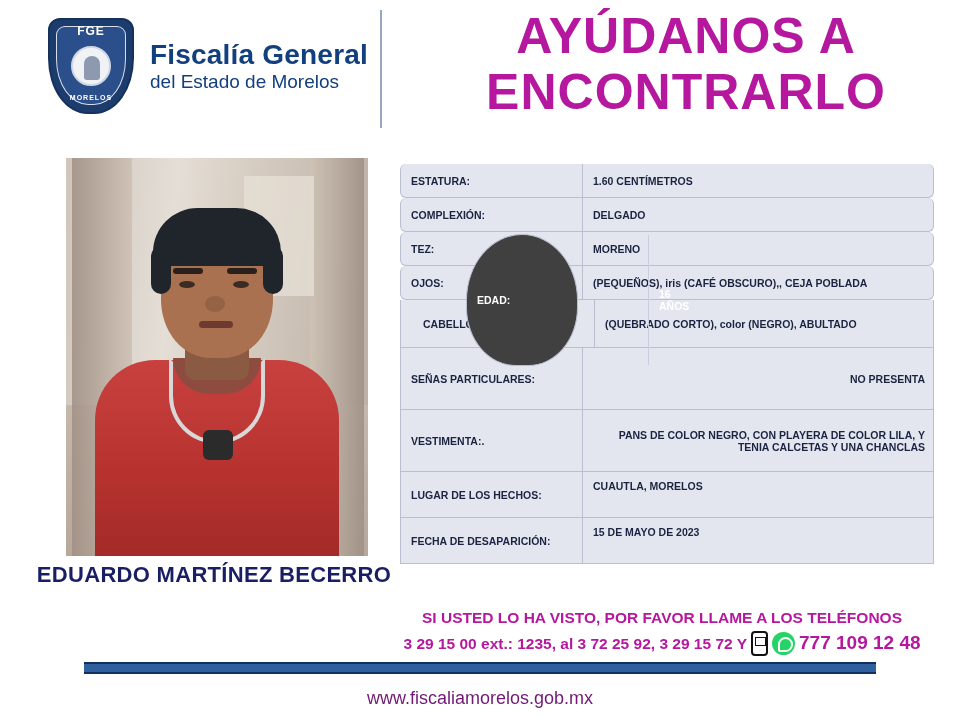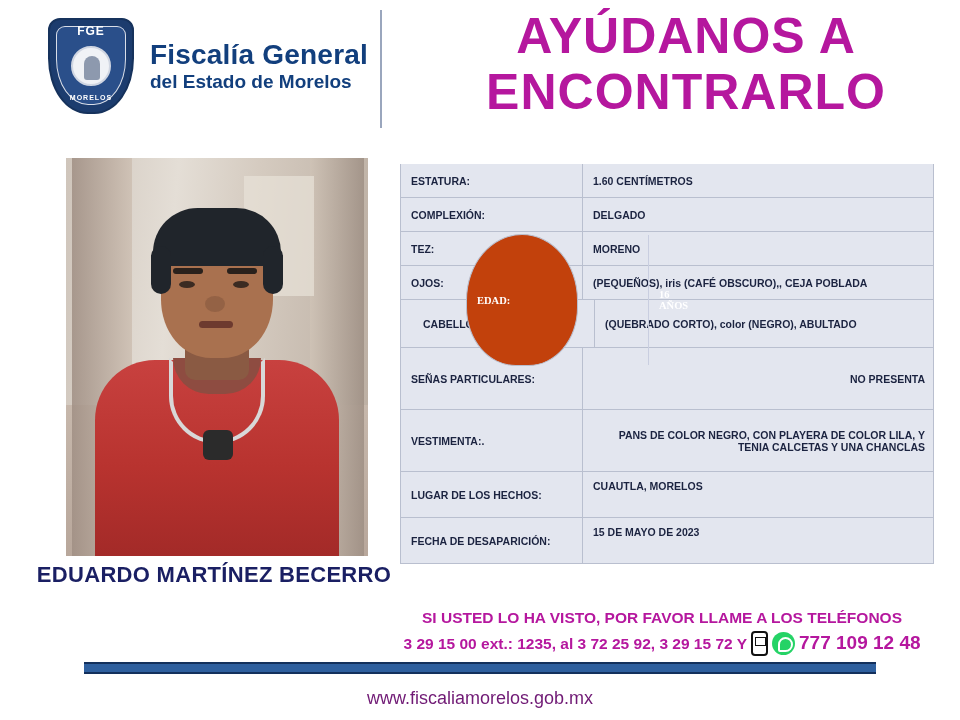--- a/index.html
+++ b/index.html
@@ -38,21 +38,21 @@
     line-height: 1.05;
   }
   .logo-text .l1 {
     font-size: 28px;
     font-weight: 700;
     letter-spacing: .2px;
     color: #123f7d;
   }
   .logo-text .l2 {
     font-size: 19px;
-    font-weight: 700;
+    font-weight: 400;
     color: #123f7d;
     margin-top: 2px;
   }
   .vline {
     position: absolute;
     left: 380px; top: 10px;
     width: 2px; height: 118px;
     background: #9aa6bd;
   }
   .headline {
@@ -229,23 +229,22 @@
     width: 534px;
   }
   .trow {
     display: flex;
     border: 1px solid #b9bfcf;
     border-top: none;
     background: #e3e6ef;
   }
   .trow:first-child { border-top: 1px solid #b9bfcf; }
   .trow.head {
-    background: #c2410c;
+    background: #404040;
     color: #ffffff;
-    font-family: Liberation Serif, serif;
   }
   .tlabel {
     width: 182px;
     flex: 0 0 182px;
     padding: 7px 8px 7px 10px;
     font-size: 10.5px;
     font-weight: 700;
     color: #1b2340;
     border-right: 1px solid #b9bfcf;
     display: flex;
@@ -257,21 +256,21 @@
     padding: 7px 8px 7px 10px;
     font-size: 10.5px;
     font-weight: 700;
     color: #1b2340;
     display: flex;
     flex-direction: column;
     justify-content: center;
   }
   .trow.head .tvalue { color: #ffffff; }
   .r-edad .tlabel, .r-edad .tvalue { padding-top: 9px; padding-bottom: 9px; }
-  .r-tall, .r-comp, .r-tez, .r-ojos { min-height: 34px; }
+  .r-tall, .r-comp, .r-tez, .r-ojos { min-height: 34px; border-radius: 6px; }
   .r-cab { min-height: 48px; padding-left: 12px; }
   .r-sen { min-height: 62px; }
   .r-ves { min-height: 62px; }
   .r-lug { min-height: 46px; }
   .r-fec { min-height: 46px; }
   .r-sen .tvalue, .r-ves .tvalue { justify-content: center; text-align: right; }
   .r-lug .tvalue, .r-fec .tvalue { justify-content: flex-start; padding-top: 8px; }
   .sub-dot {
     display: block;
     font-size: 10.5px;

